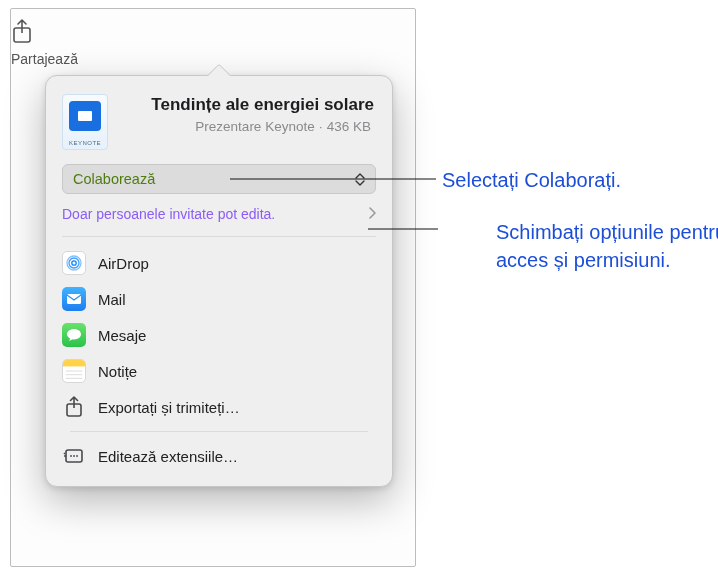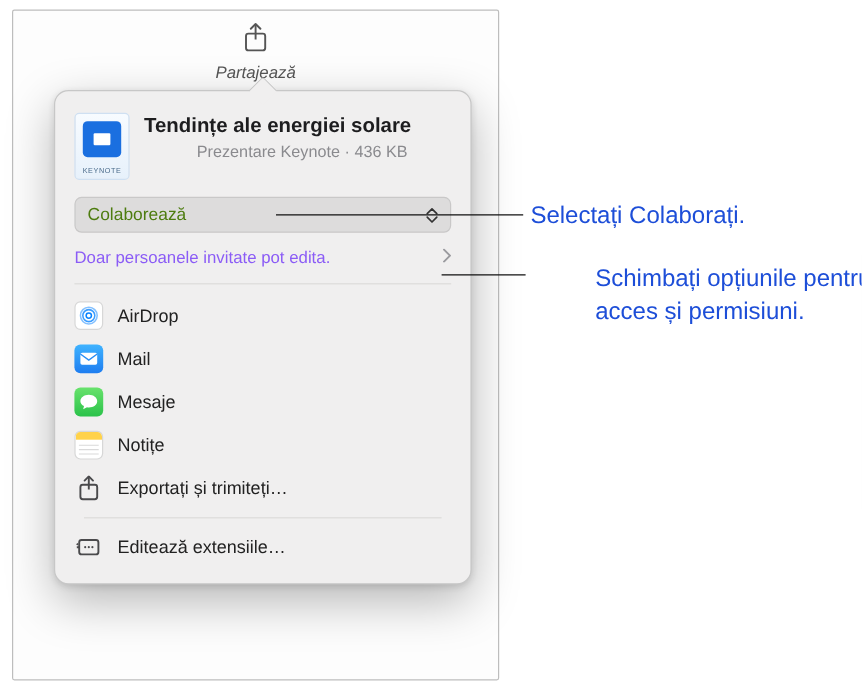--- a/index.html
+++ b/index.html
@@ -15,22 +15,21 @@
     position: absolute;
     left: 10px; top: 8px;
     width: 406px; height: 559px;
     border: 1px solid #bdbdbd;
     border-radius: 2px;
     background: #fdfdfd;
   }
   .toolbar {
     position: relative;
     height: 70px;
-    text-align: center;
-    font-style: italic;
+    text-align: left;
   }
   .share-icon {
     margin-top: 10px;
     display: inline-block;
     color: #555;
   }
   .share-label {
     font-size: 14px;
     color: #555;
     margin-top: 2px;
@@ -55,21 +54,22 @@
     width: 16px; height: 16px;
     background: #f0efef;
     border-left: 1px solid #c7c7c7;
     border-top: 1px solid #c7c7c7;
     border-top-left-radius: 3px;
   }
   .pop-header {
     display: flex;
     align-items: flex-start;
     padding: 18px 18px 12px 16px;
-    gap: 12px;
+    gap: 28px;
+    justify-content: space-between;
   }
   .doc-icon {
     width: 46px; height: 56px;
     flex: 0 0 46px;
     position: relative;
     border-radius: 4px;
     overflow: hidden;
     background: linear-gradient(#f7fbff,#e7f1fb);
     border: 1px solid #cfe0f2;
   }

